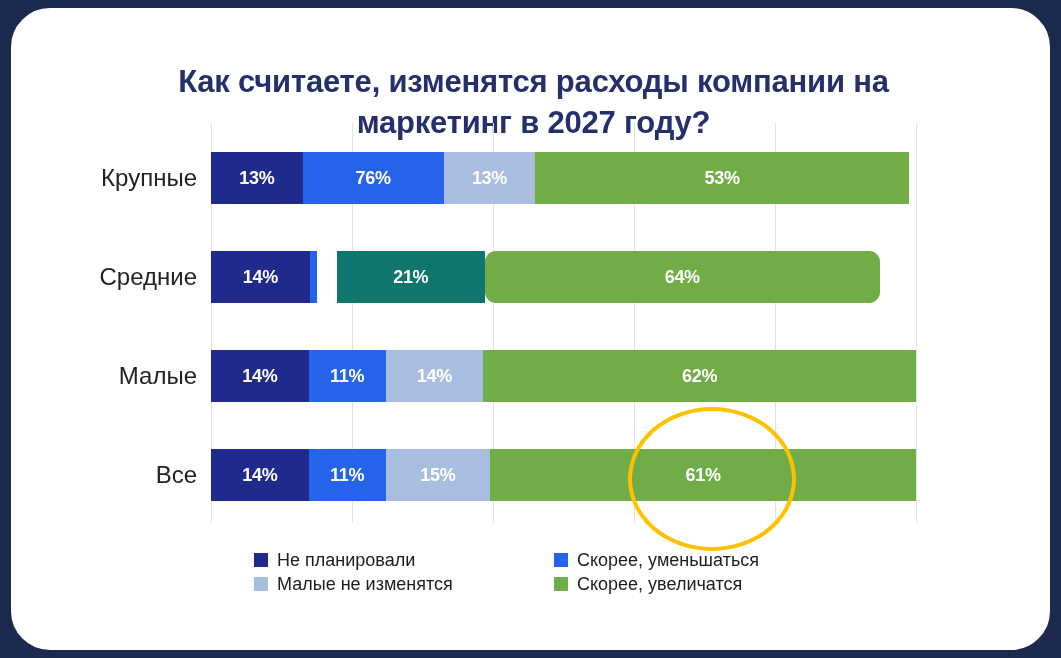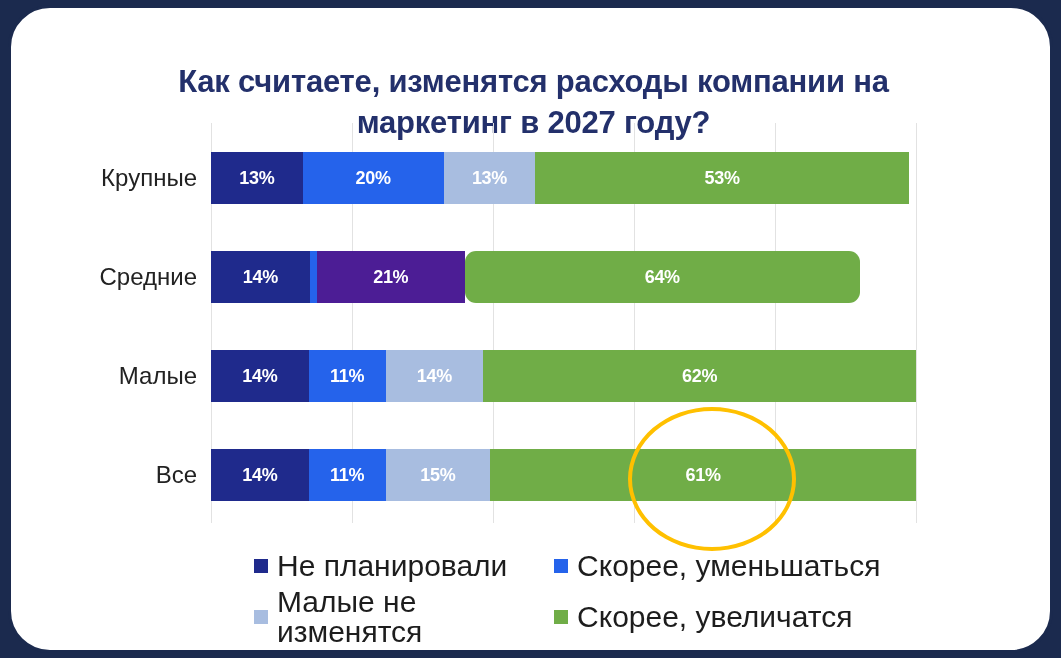--- a/index.html
+++ b/index.html
@@ -122,21 +122,21 @@
     left: 243px;
     top: 543px;
     width: 650px;
     display: grid;
     grid-template-columns: 300px 350px;
     grid-row-gap: 6px;
   }
   .legend-item {
     display: flex;
     align-items: center;
-    font-size: 30px;
+    font-size: 18px;
     color: #1d1d1d;
     line-height: 1;
   }
   .legend-swatch {
     width: 14px;
     height: 14px;
     margin-right: 9px;
     flex: 0 0 auto;
   }
 </style>
@@ -160,28 +160,28 @@
 
     <div id="plot">
         <div class="gridline" style="left: 0px;"></div>
         <div class="gridline" style="left: 141px;"></div>
         <div class="gridline" style="left: 282px;"></div>
         <div class="gridline" style="left: 423px;"></div>
         <div class="gridline" style="left: 564px;"></div>
         <div class="gridline" style="left: 705px;"></div>
         <div class="bar-row" style="top: 29px;">
           <div class="seg" style="width: 91.65px; background: rgb(31, 42, 140);">13%</div>
-          <div class="seg" style="width: 141px; background: rgb(37, 99, 235);">20%</div>
+          <div class="seg" style="width: 141px; background: rgb(37, 99, 235);">76%</div>
           <div class="seg" style="width: 91.65px; background: rgb(168, 189, 224);">13%</div>
           <div class="seg" style="width: 373.65px; background: rgb(112, 173, 71);">53%</div>
         </div>
         <div class="bar-row" style="top: 128px;">
           <div class="seg" style="width: 98.7px; background: rgb(31, 42, 140);">14%</div>
           <div class="seg" style="width: 7.05px; background: rgb(37, 99, 235);"></div>
-          <div class="seg" style="width: 148.05px; background: #4c1d95;">21%</div>
+          <div class="seg" style="width: 148.05px; background: #0f766e; margin-left: 20px;">21%</div>
           <div class="seg" style="width: 395px; background: rgb(112, 173, 71); border-radius: 11px;">64%</div>
         </div>
         <div class="bar-row" style="top: 227px;">
           <div class="seg" style="width: 98.7px; background: rgb(31, 42, 140);">14%</div>
           <div class="seg" style="width: 77.55px; background: rgb(37, 99, 235);">11%</div>
           <div class="seg" style="width: 98.7px; background: rgb(168, 189, 224);">14%</div>
           <div class="seg" style="width: 437.1px; background: rgb(112, 173, 71);">62%</div>
         </div>
         <div class="bar-row" style="top: 326px;">
           <div class="seg" style="width: 98.7px; background: rgb(31, 42, 140);">14%</div>

